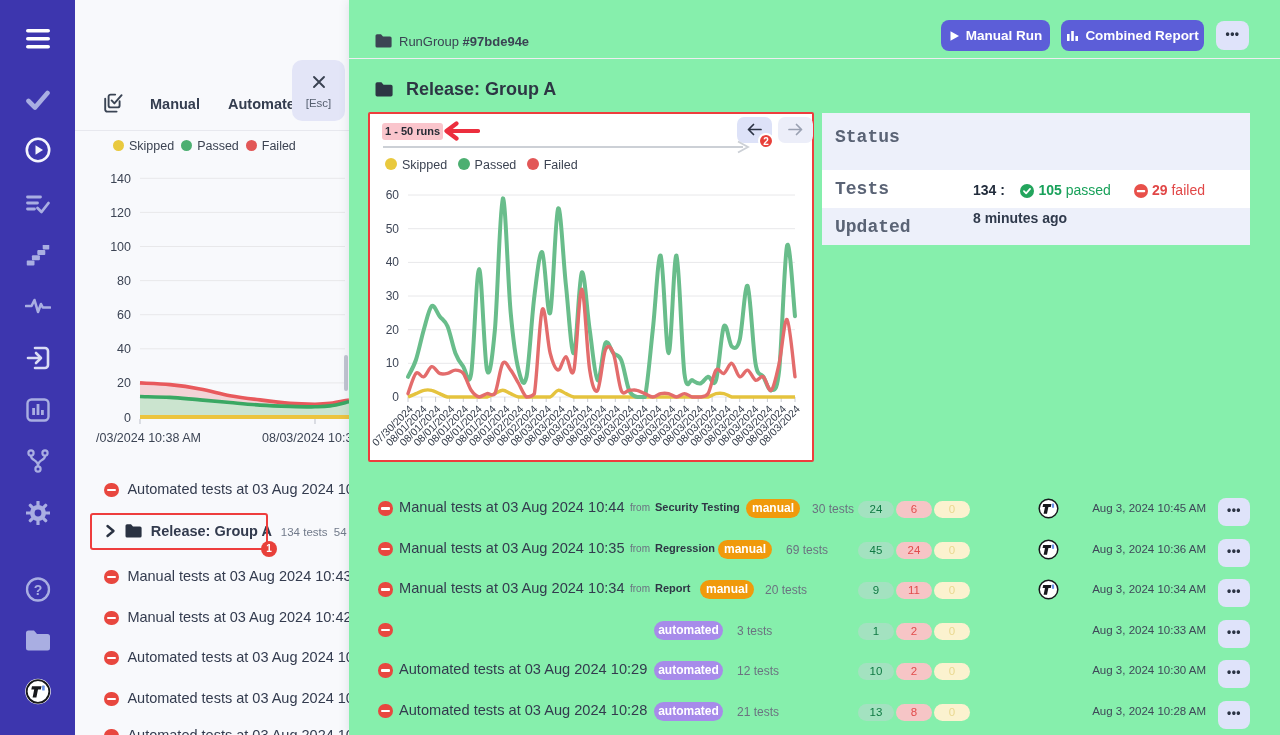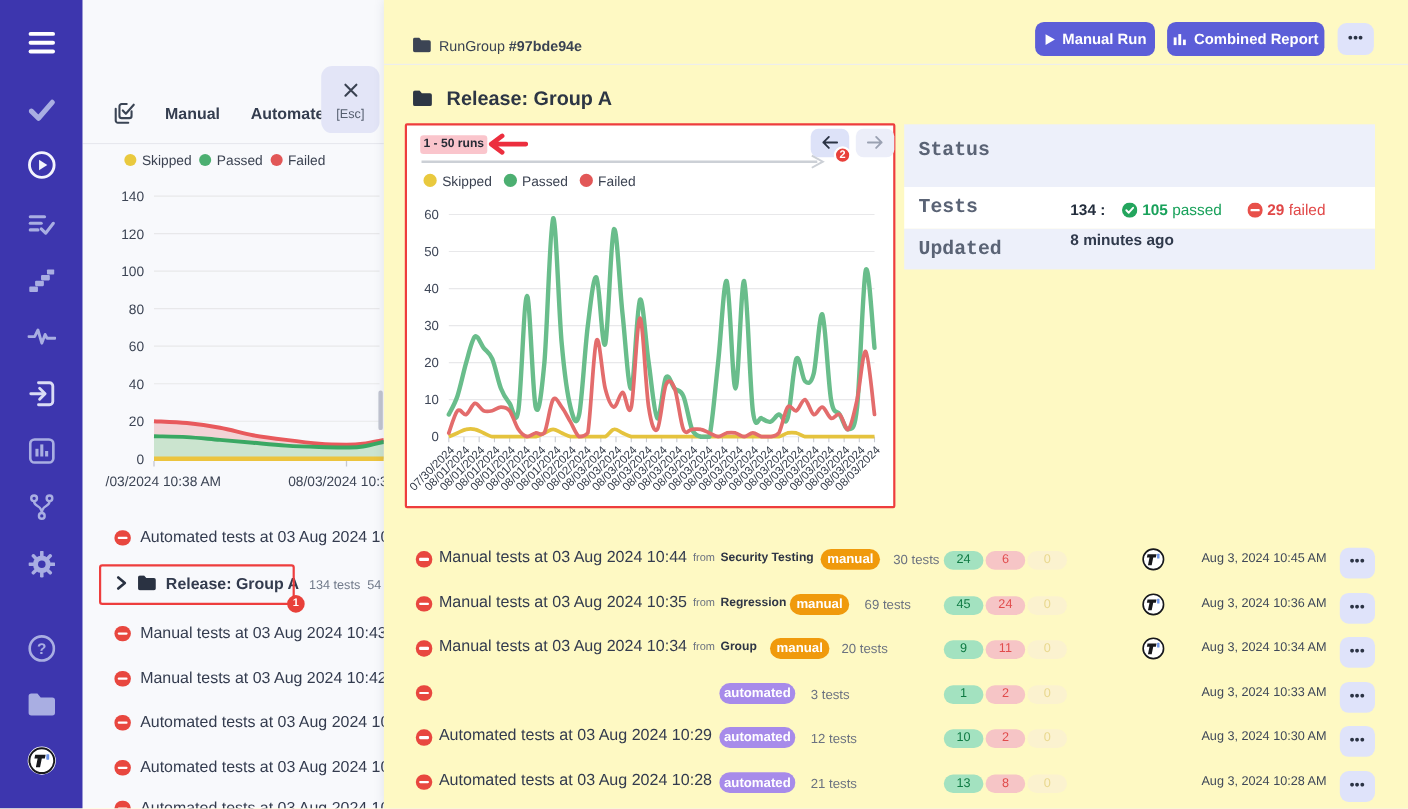--- a/index.html
+++ b/index.html
@@ -18,21 +18,21 @@
 #escbox .t { font-size:11.5px; color:#565f70; margin-top:4px; }
 .legdot { display:inline-block; width:11px; height:11px; border-radius:50%; margin-right:5px; vertical-align:-1px; }
 #lleg { left:38px; top:139px; font-size:12.5px; color:#3c4352; white-space:nowrap; }
 #lxlab { left:0px; top:431px; width:274px; font-size:12.5px; color:#3c4454; white-space:nowrap; }
 #lscroll { left:269px; top:355px; width:4px; height:36px; background:#c2c5d1; border-radius:2px; z-index:5;}
 .lrow { position:absolute; left:0; width:274px; height:30px; white-space:nowrap; }
 .fic { display:inline-block; width:14.5px; height:14.5px; border-radius:50%; background:#e8473f; position:relative; vertical-align:-3px; }
 .fic:after { content:""; position:absolute; left:3px; top:6px; width:8.5px; height:2.5px; border-radius:1px; background:#fff; }
 .lrow .txt { font-size:14.5px; color:#333b4e; }
 
-#so { left:349px; top:0; width:931px; height:735px; background:#fef9c3; z-index:10; box-shadow:0 0 10px rgba(50,60,90,.13);padding-left:31px; }
+#so { left:349px; top:0; width:931px; height:735px; background:#86efac; z-index:10; box-shadow:0 0 10px rgba(50,60,90,.13);padding-left:31px; }
 #topbar { left:0; top:0; width:931px; height:59px; border-bottom:1px solid #ededf1; }
 .runGroup { position:absolute; left:50px; top:34px; font-size:13px; color:#3a4353; }
 .btn { position:absolute; top:20px; height:31px; background:#5c5ed8; border-radius:8px; color:#fff; font-size:13.5px; font-weight:bold; text-align:center; line-height:31px; white-space:nowrap; }
 #h2row { position:absolute; left:26px; top:79px; font-size:18px; font-weight:bold; color:#2d3644; }
 #chartbox { left:19px; top:112px; width:446px; height:350px; border:2px solid #ee3d3d; border-radius:2px; background:#fff; }
 #runsbadge { left:12px; top:9px; height:17px; background:#fac5cc; border-radius:3px; font-size:11px; font-weight:bold; color:#262b35; line-height:17px; padding:0 3px; }
 .navbtn { position:absolute; top:3px; width:35px; height:26px; border-radius:7px; text-align:center; line-height:26px; font-size:15px; }
 .nbadge { position:absolute; width:16px; height:16px; border-radius:50%; background:#e8403a; border:2px solid #fff; color:#fff; font-size:10px; font-weight:bold; text-align:center; line-height:13px; z-index:5; }
 #mleg { position:absolute; left:15px; top:44px; font-size:12.5px; color:#3c4352; white-space:nowrap; }
 .xl { font-size:10.5px; fill:#313947; }
@@ -377,21 +377,21 @@
         <path fill="#17181c" d="M5.2 5.9 h8.2 l-.6 3.0 h-2.4 l-1.4 6.9 h-3.4 l1.4-6.9 h-2.4 z"></path>
         <rect x="13.9" y="5.4" width="2.2" height="4.3" rx="0.5" fill="#6b93e8"></rect>
       </svg>
       <span class="date">Aug 3, 2024 10:36 AM</span>
       <span class="dots">•••</span>
     </div>
   <div class="rrow" style="top:579px">
       <span class="fic fic2"></span>
       <span class="title">Manual tests at 03 Aug 2024 10:34</span>
       <span class="from" style="left:281px;top:4px">from</span>
-      <span class="tag" style="left:306px;top:3px">Group</span>
+      <span class="tag" style="left:306px;top:3px">Report</span>
       <span class="badge bman" style="left:351px;top:1px;width:54px">manual</span>
       <span class="ntests" style="left:416px;top:4px">20 tests</span>
       <span class="pill pg" style="left:509px;top:3px">9</span>
       <span class="pill pr" style="left:547px;top:3px">11</span>
       <span class="pill py" style="left:585px;top:3px">0</span>
       <svg class="abs" style="left:689px;top:0px" width="21" height="21" viewBox="0 0 21 21">
         <circle cx="10.5" cy="10.5" r="9.3" fill="#fff" stroke="#17181c" stroke-width="1.5"></circle>
         <path fill="#17181c" d="M5.2 5.9 h8.2 l-.6 3.0 h-2.4 l-1.4 6.9 h-3.4 l1.4-6.9 h-2.4 z"></path>
         <rect x="13.9" y="5.4" width="2.2" height="4.3" rx="0.5" fill="#6b93e8"></rect>
       </svg>

